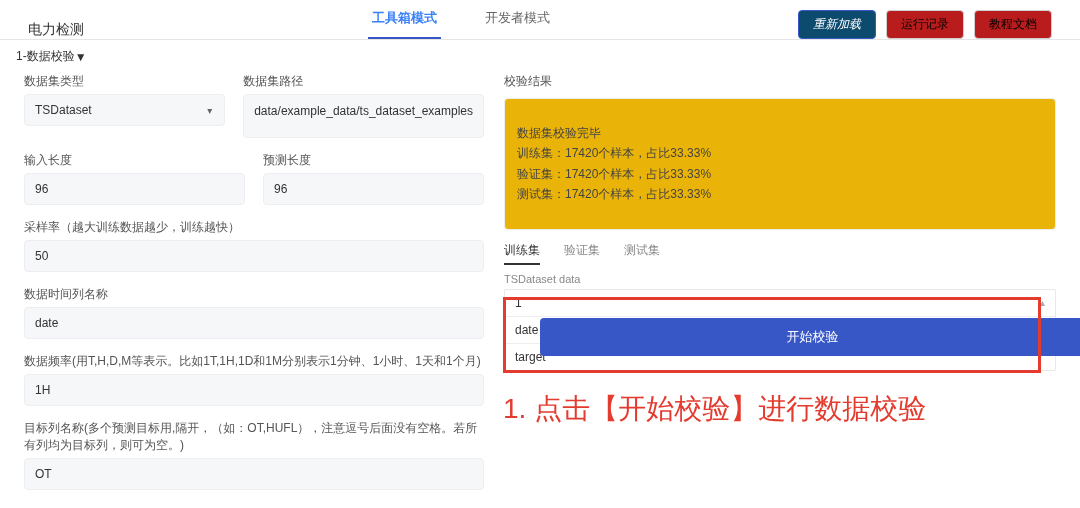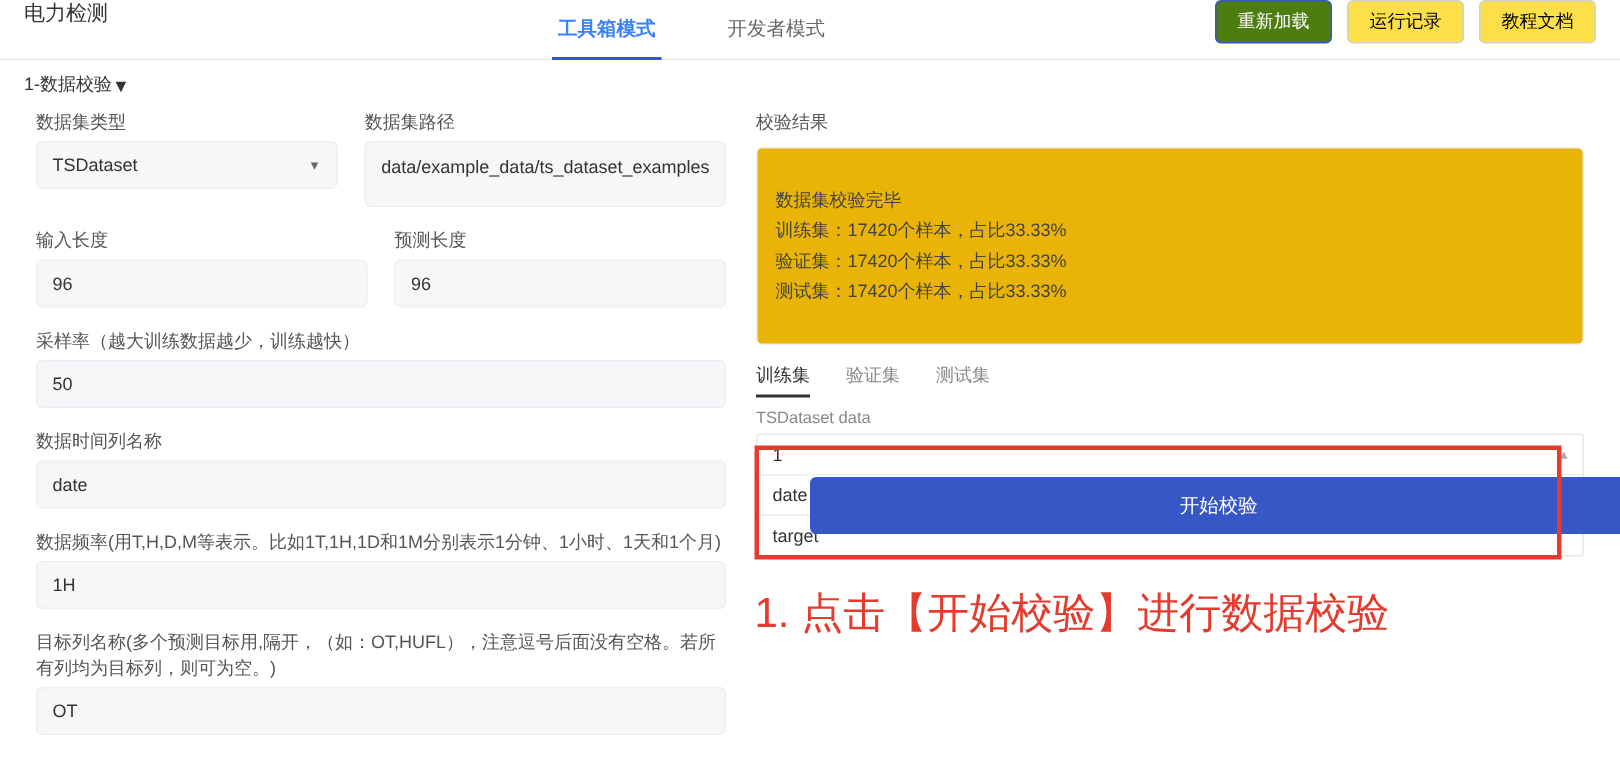--- a/index.html
+++ b/index.html
@@ -1,24 +1,24 @@
 <!DOCTYPE html>
 <html><head>
 <meta charset="utf-8">
 <style>
   * { box-sizing: border-box; margin: 0; padding: 0; }
   body { font-family: -apple-system, "PingFang SC", "Microsoft YaHei", sans-serif; font-size: 13px; background: #fff; color: #333; width: 1080px; height: 508px; overflow: hidden; }
-  .topbar { display: flex; align-items: flex-start; height: 40px; border-bottom: 1px solid #e5e5e5; padding: 0 16px; }
+  .topbar { display: flex; align-items: flex-end; height: 40px; border-bottom: 1px solid #e5e5e5; padding: 0 28px; }
   .topbar-title { font-size: 14px; font-weight: 500; flex: 0 0 auto; margin-right: 40px; }
   .topbar-tabs { flex: 1; display: flex; justify-content: center; gap: 40px; }
   .topbar-tab { font-size: 13px; color: #666; padding: 10px 4px; cursor: pointer; white-space: nowrap; }
   .topbar-tab.active { color: #3b82f6; border-bottom: 2px solid #3857c6; font-weight: 700; }
   .topbar-right { display: flex; align-items: center; gap: 10px; }
-  .btn { padding: 5px 14px; font-size: 12px; border: 1px solid #d0d0d0; border-radius: 4px; background: #fde047; cursor: pointer; white-space: nowrap; }
-  .btn.primary { background: #4d7c0f; color: #fff; border-color: #3857c6; }
+  .btn { padding: 5px 14px; font-size: 12px; border: 1px solid #d0d0d0; border-radius: 4px; background: #b91c1c; cursor: pointer; white-space: nowrap; }
+  .btn.primary { background: #0c4a6e; color: #fff; border-color: #3857c6; font-style: italic; }
   .page { padding: 0 16px 12px 16px; }
   .section-header { display: flex; align-items: center; justify-content: flex-start; padding: 8px 0 8px 0; font-size: 12px; }
   .collapse-icon { font-size: 12px; cursor: pointer; color: #333; }
   .section-body { display: flex; gap: 20px; padding: 0 8px; }
   .col-left { flex: 0 0 460px; }
   .col-right { flex: 1; min-width: 0; }
   .row { display: flex; gap: 18px; margin-bottom: 14px; }
   .field { display: flex; flex-direction: column; gap: 4px; }
   .w-half { flex: 1; }
   .w-full { width: 100%; }

